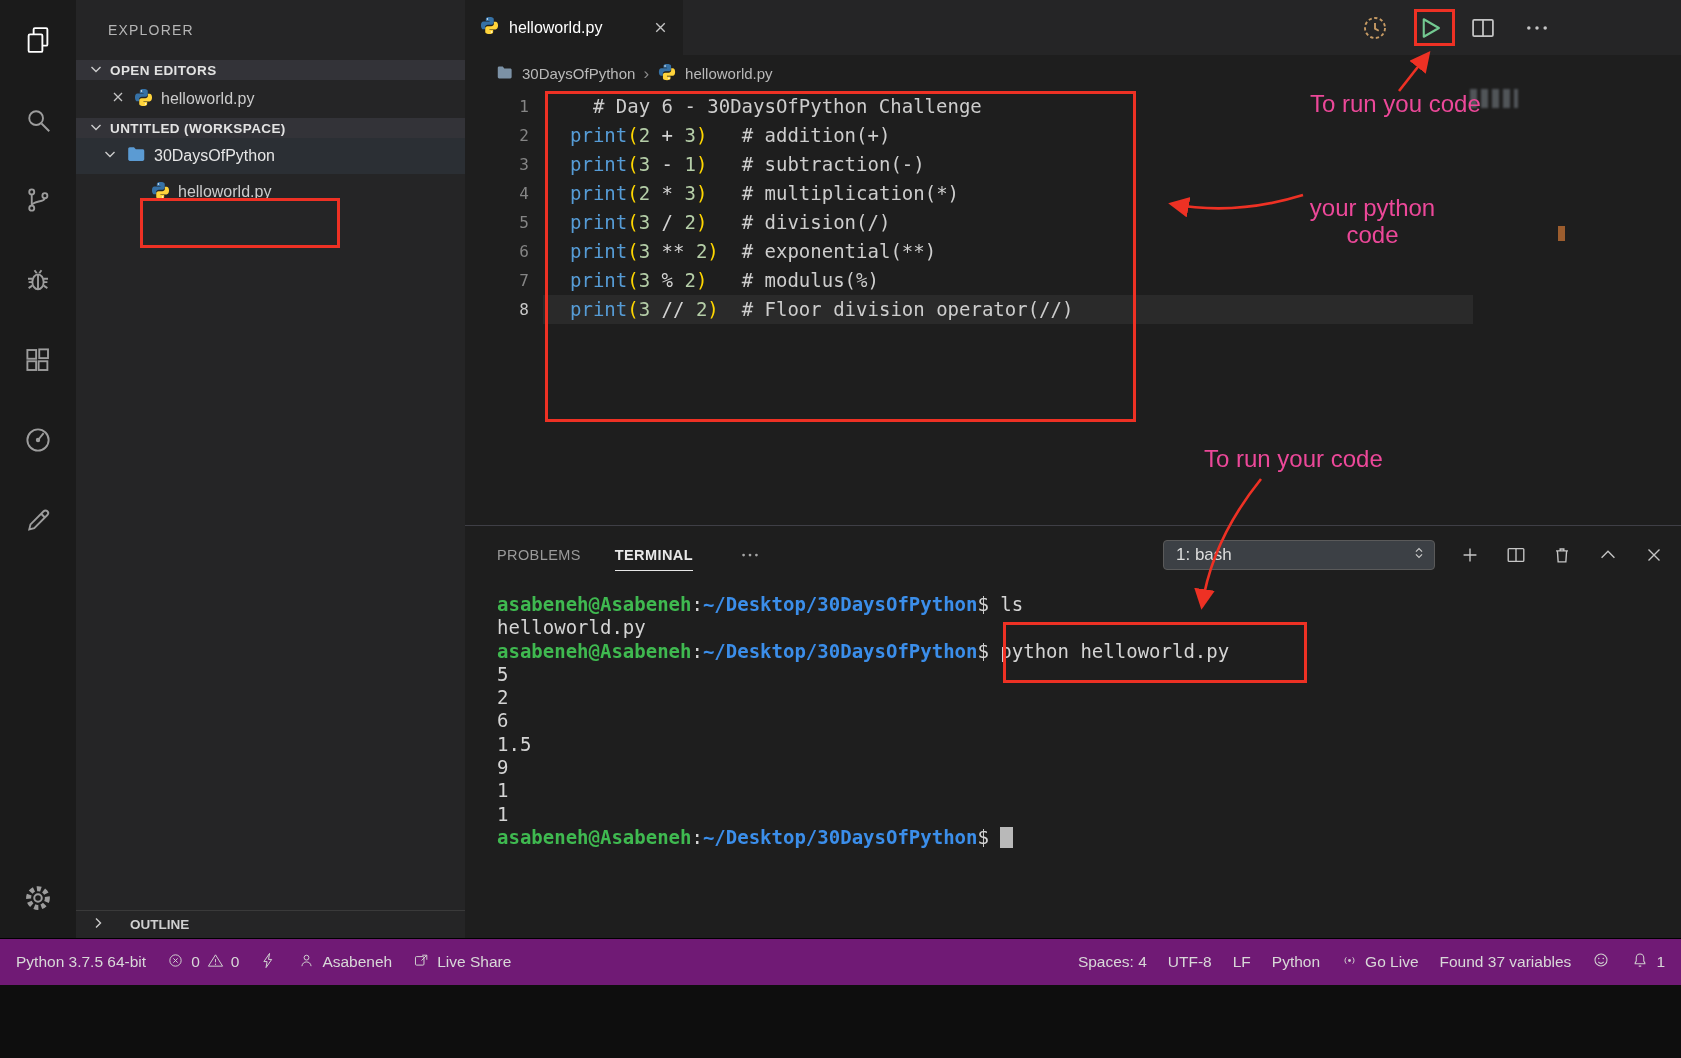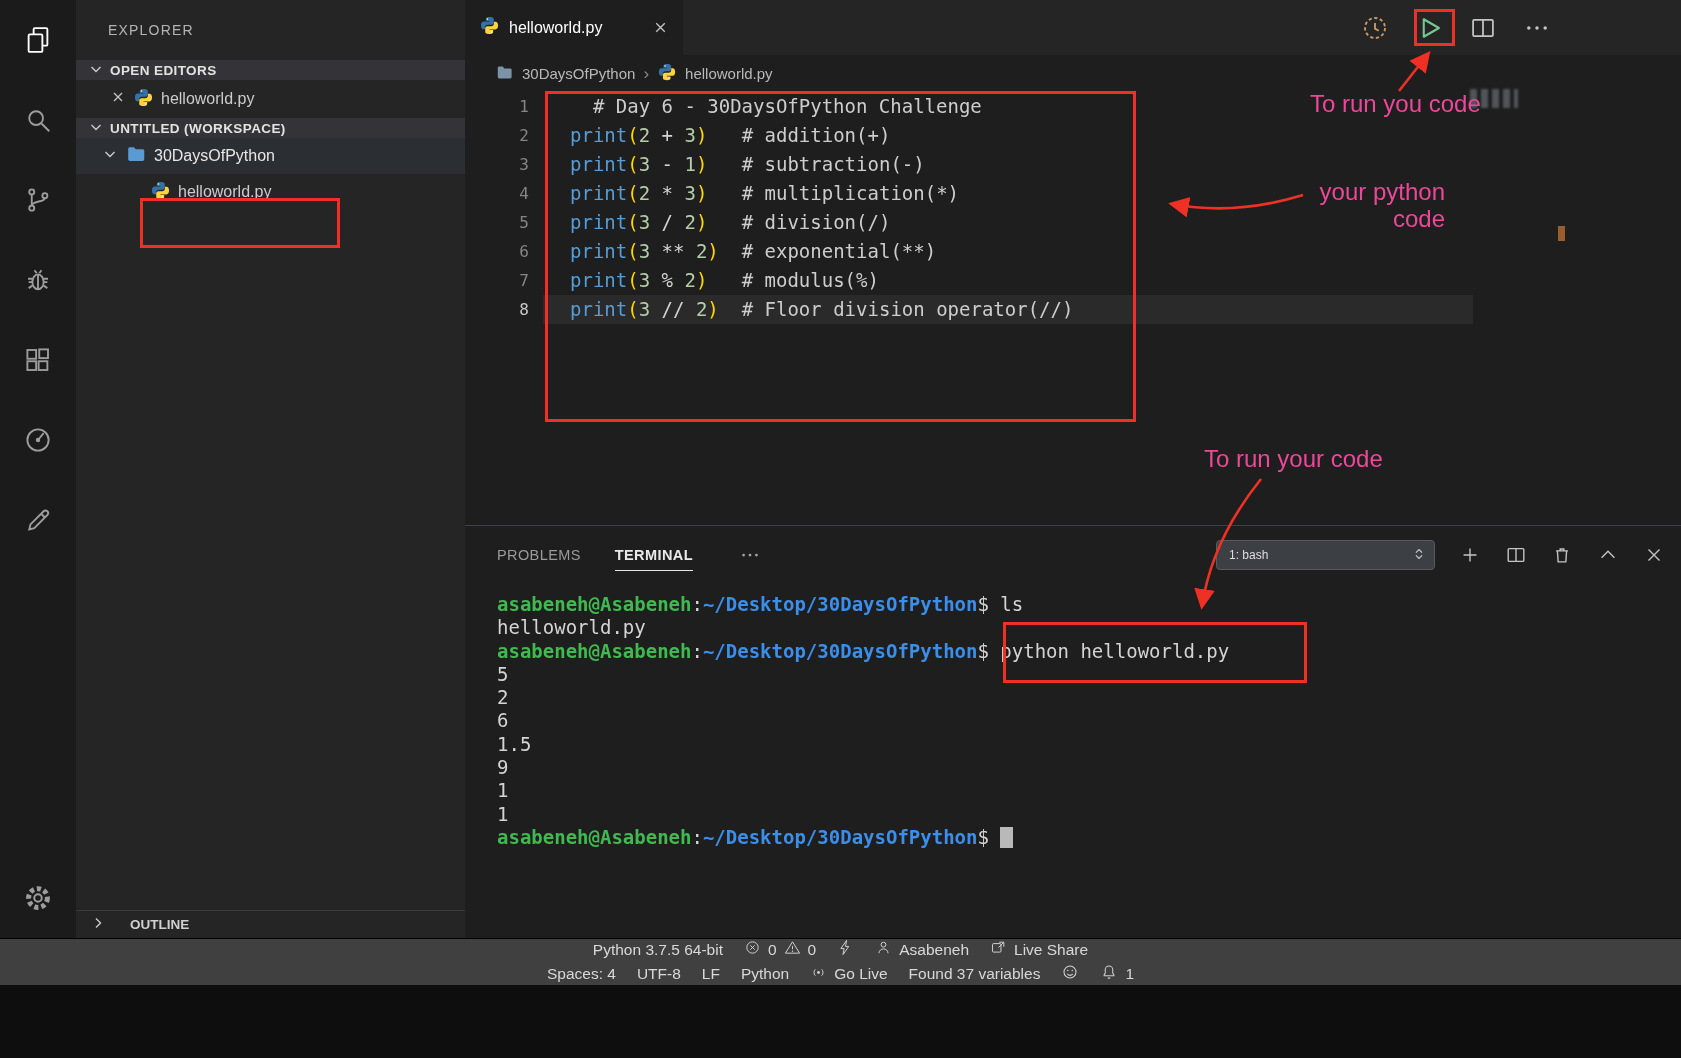--- a/index.html
+++ b/index.html
@@ -44,30 +44,30 @@
   .tk-op{color:#d4d4d4} .tk-plain{color:#d4d4d4} .tk-comment{color:#cdcdcd}
   .scroll-marker { position:absolute; left:1093px; top:134px; width:7px; height:15px; background:#9c5d2e; }
   
   .panel { position:absolute; top:525px; left:0; right:0; height:413px; background:#1e1e1e; border-top:1px solid #3f3f46; }
   .panel-header { position:relative; height:58px; display:flex; align-items:center; padding-left:32px; }
   .panel-tab { position:relative; height:58px; display:flex; align-items:center; margin-right:34px; font-size:14.5px; letter-spacing:.4px; color:#9a9a9a; cursor:pointer; }
   .panel-tab.active { color:#e9e9e9;font-weight:bold; }
   .panel-tab.active::after { content:""; position:absolute; left:0; right:0; bottom:13px; height:1.5px; background:#e7e7e7; }
   .panel-more { margin-left:12px; cursor:pointer; display:flex; }
   .panel-controls { position:absolute; right:16px; top:0; height:58px; display:flex; align-items:center; gap:24px; }
-  .shell-select { width:219px; height:30px; background:#3c4045; border:1px solid #5a5a5a; border-radius:4px; display:flex; align-items:center; justify-content:space-between; padding:0 8px 0 12px; color:#dddddd; font-size:12px; cursor:pointer; }
+  .shell-select { width:272px; height:30px; background:#3c4045; border:1px solid #5a5a5a; border-radius:4px; display:flex; align-items:center; justify-content:space-between; padding:0 8px 0 12px; color:#dddddd; font-size:17px; cursor:pointer; }
   .pc-btn { display:flex; align-items:center; justify-content:center; cursor:pointer; }
   .terminal { position:absolute; top:59px; left:0; right:0; bottom:0; padding:8px 16px 0 32px; overflow:hidden; cursor:text; }
   .term-line { font-family:"DejaVu Sans Mono", monospace; font-size:19px; line-height:23.3px; white-space:pre; color:#d4d4d4; }
   .tm-user { color:#3fb950; font-weight:bold; }
   .tm-path { color:#3b8eea; font-weight:bold; }
   .tm-plain { color:#d4d4d4; }
   .tm-cursor { display:inline-block; width:13px; height:21px; background:#b9b9b9; vertical-align:-4px; }
   
-  .status-bar { position:absolute; left:0; top:938px; width:100%; height:47px; background:#404040; border-top:1px solid #000; display:flex; align-items:center; justify-content:space-between; padding:0 16px; font-size:15.5px; color:#d8d8d8;flex-direction:column; }
+  .status-bar { position:absolute; left:0; top:938px; width:100%; height:47px; background:#701a75; border-top:1px solid #000; display:flex; align-items:center; justify-content:space-between; padding:0 16px; font-size:15.5px; color:#d8d8d8; }
   .sb-left, .sb-right { display:flex; align-items:center; gap:21px; }
   .sb-item { display:flex; align-items:center; gap:7px; cursor:pointer; white-space:nowrap; }
   .sb-item svg { stroke:#d0d0d0; fill:none; stroke-width:1.4; }
   .void { position:absolute; left:0; top:985px; width:100%; height:73px; background:#0e0e0e; }
   
   .anno-box { position:absolute; border:3px solid #ee3124; z-index:40; pointer-events:none; }
   .anno-text { position:absolute; color:#ec4899; font-size:24px; line-height:27px; z-index:41; pointer-events:none; }
   .anno-text.center { text-align:center; }
   .anno-arrows { position:absolute; left:0; top:0; z-index:39; pointer-events:none; }
   .smudge { position:absolute; left:1470px; top:89px; width:48px; height:19px; z-index:38; opacity:.45; filter:blur(1.2px); background:repeating-linear-gradient(90deg,#8f98a0 0 7px, transparent 7px 11px); pointer-events:none; }
@@ -411,21 +411,21 @@
   </div>
 
   <div class="void"></div>
 
   <div class="anno-box" style="left:545px; top:91px; width:591px; height:331px;"></div>
   <div class="anno-box" style="left:1414px; top:9px; width:41px; height:37px;"></div>
   <div class="anno-box" style="left:140px; top:198px; width:200px; height:50px;"></div>
   <div class="anno-box" style="left:1003px; top:622px; width:304px; height:61px;"></div>
 
   <div class="anno-text" style="left:1310px; top:90px;">To run you code</div>
-  <div class="anno-text center" style="left:1300px; top:178px; width:145px;text-align:right;">
+  <div class="anno-text center" style="left:1300px; top:194px; width:145px;">
     <div>your python</div>
     <div>code</div>
   </div>
   <div class="anno-text" style="left:1204px; top:445px;">To run your code</div>
 
   <svg class="anno-arrows" width="1681" height="1058" viewBox="0 0 1681 1058">
     <defs>
       <marker id="ah" markerWidth="10" markerHeight="10" refX="6.5" refY="4" orient="auto">
         <path d="M0,0 L8,4 L0,8 z" fill="#ee3124"></path>
       </marker>

